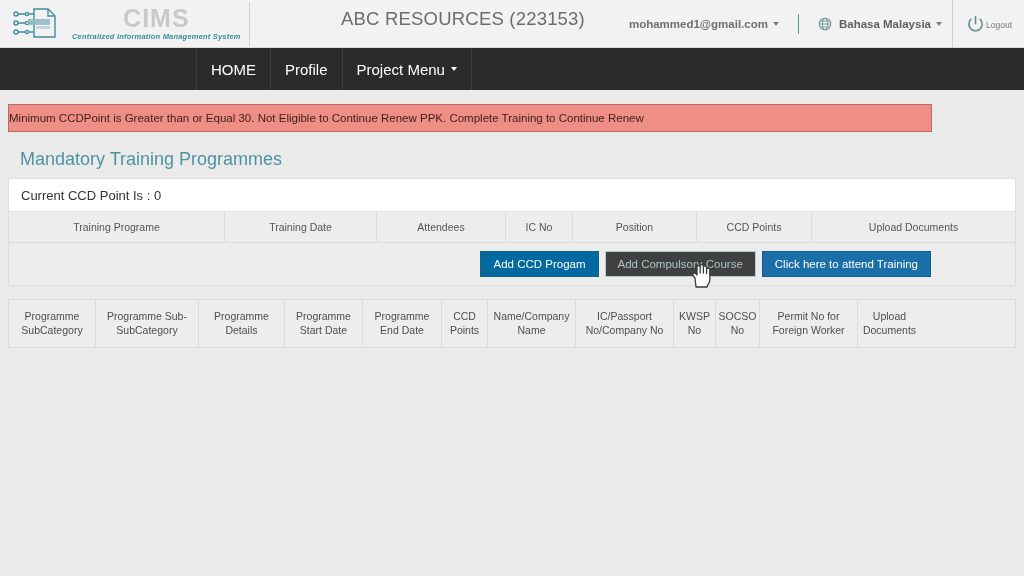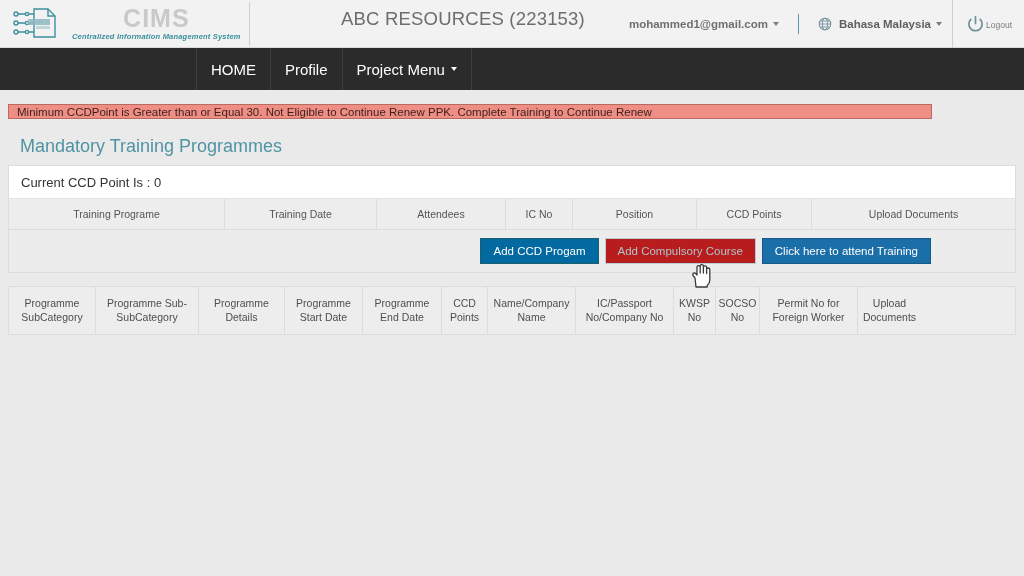--- a/index.html
+++ b/index.html
@@ -80,25 +80,25 @@
     border-left: 1px solid #3e3e3e;
     border-right: 1px solid #3e3e3e;
     margin-right: -1px;
     cursor: pointer;
   }
   .nav-item .caret-dn { border-top-color: #ffffff; }
 
   
   .alert {
     margin: 14px 0 0 8px;
-    width: 924px; height: 15px;
+    width: 924px; height: 28px;
     background: #ef8e84;
     border: 1px solid #b96a61;
     display: flex; align-items: center;
-    padding-left: 8px;
+    padding-left: 0;
   }
   .alert-text { font-size: 11.5px; color: #3c1f1c; }
 
   
   .section-title {
     margin: 17px 0 8px 20px;
     font-size: 18px; color: #4f94a3; font-weight: 400;
   }
 
   
@@ -138,21 +138,21 @@
   .btn {
     height: 26px; display: flex; align-items: center; justify-content: center;
     font-size: 11.5px; color: #ffffff;
     padding: 0 12px; margin-left: 6px;
     border: 1px solid transparent; cursor: pointer;
     white-space: nowrap;
   }
   .btn-teal { background: #0369a1; border-color: #1a6071; }
   .btn-blue { background: #1b6fa8; border-color: #155a88; }
   .btn-disabled {
-    background: #b91c1c; border-color: #b6cdd3;
+    background: #404040; border-color: #b6cdd3;
     color: #aac4cb; cursor: default;
   }
 
   
   .panel2 {
     margin-left: 8px; margin-top: 13px;
     width: 1008px;
     background: #ededed;
     border: 1px solid #dddddd;
   }

